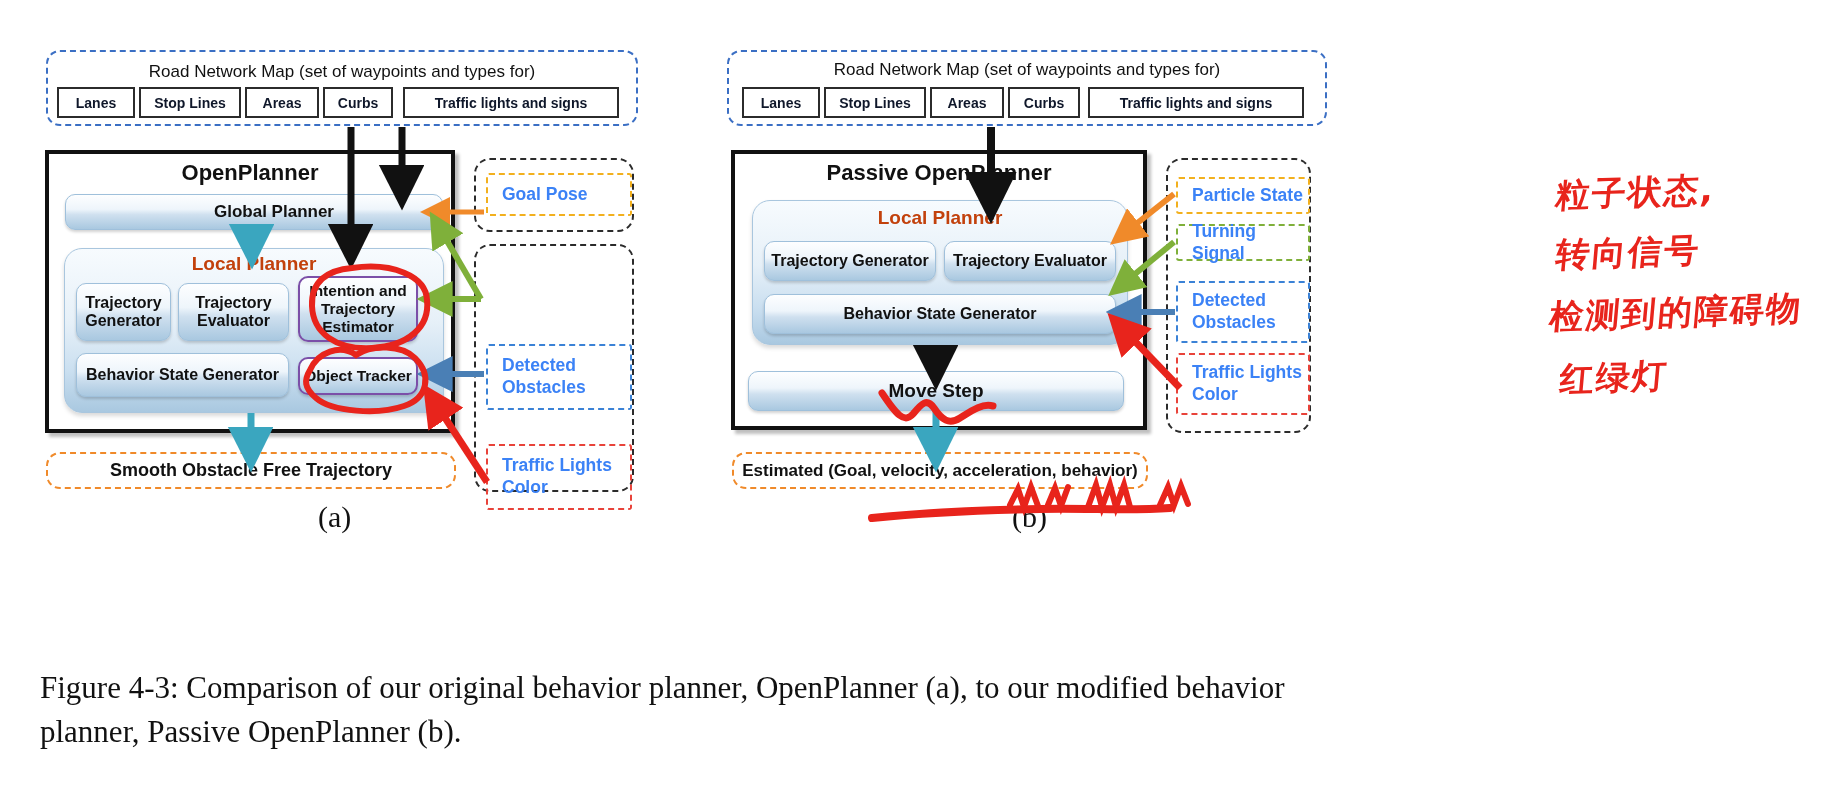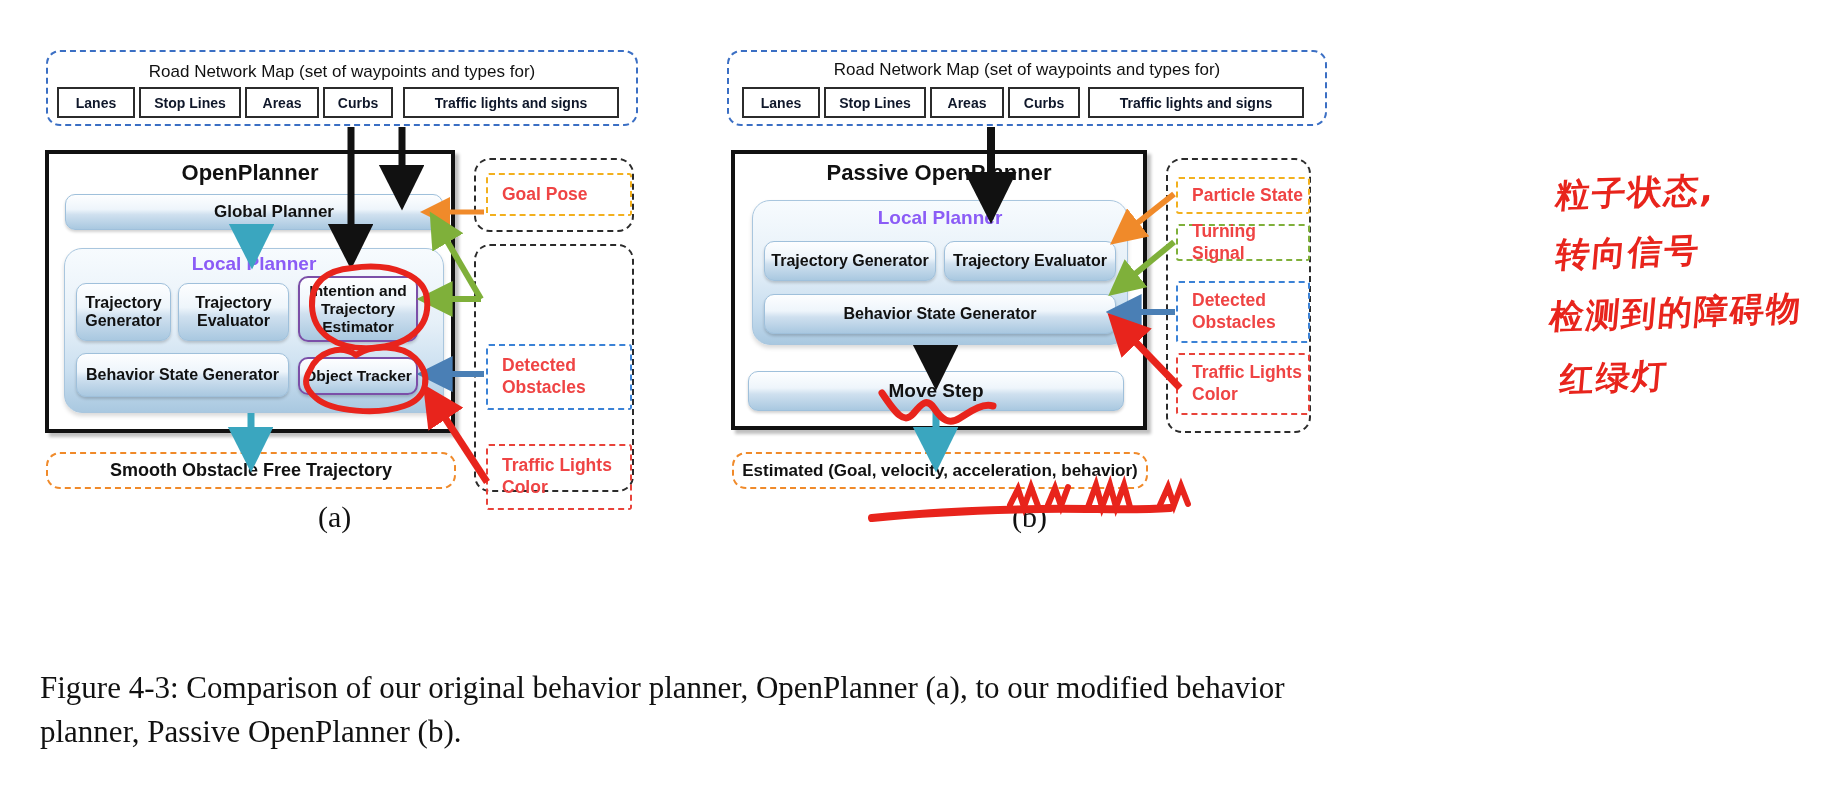--- a/index.html
+++ b/index.html
@@ -27,21 +27,21 @@
   }
   .dash-yellow { border:2.5px dashed #f2b01e; }
   .dash-green  { border:2.5px dashed #7fb03a; }
   .dash-blue   { border:2.5px dashed #3b82d6; }
   .dash-red    { border:2.5px dashed #e8433a; }
 
   .mini-label {
     position:absolute;
     display:flex; align-items:center;
     padding-left:14px;
-    font-size:17.5px; font-weight:bold; color:#ef4444;
+    font-size:17.5px; font-weight:bold; color:#3b82f6;
     line-height:1.25;
   }
   .mini-label.two-line { align-items:center; }
 
   .rnm-title {
     position:absolute; width:100%; text-align:center;
     font-size:17px; color:#111; top:10px;
   }
   .rnm-title b { font-weight:normal; }
 
@@ -83,21 +83,21 @@
 
   .panel {
     position:absolute;
     border-radius:18px;
     border:1px solid #a9c6de;
     background:linear-gradient(180deg,#f7fbfe 0%,#e6f0f8 45%,#cadff0 75%,#a9c8e0 100%);
     box-shadow:0 3px 4px rgba(0,0,0,0.15);
   }
   .panel-title {
     position:absolute; width:100%; text-align:center;
-    font-size:19px; font-weight:bold; color:#8b5cf6; top:8px;
+    font-size:19px; font-weight:bold; color:#c2410c; top:8px;
   }
 
   .orange-out {
     position:absolute;
     border:2.5px dashed #f08a2a;
     border-radius:14px;
     display:flex; align-items:center; justify-content:center;
     font-size:18px; font-weight:bold; color:#111;
   }
 

